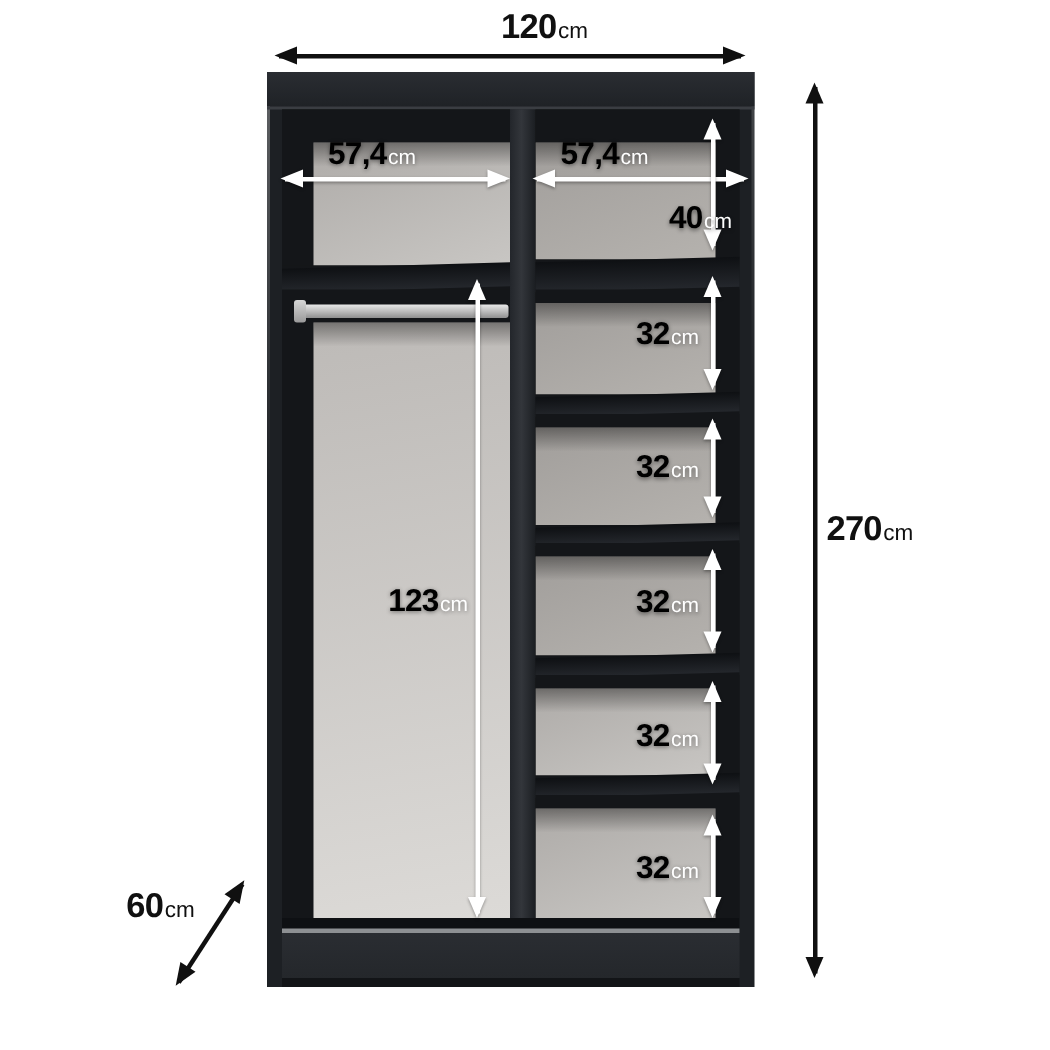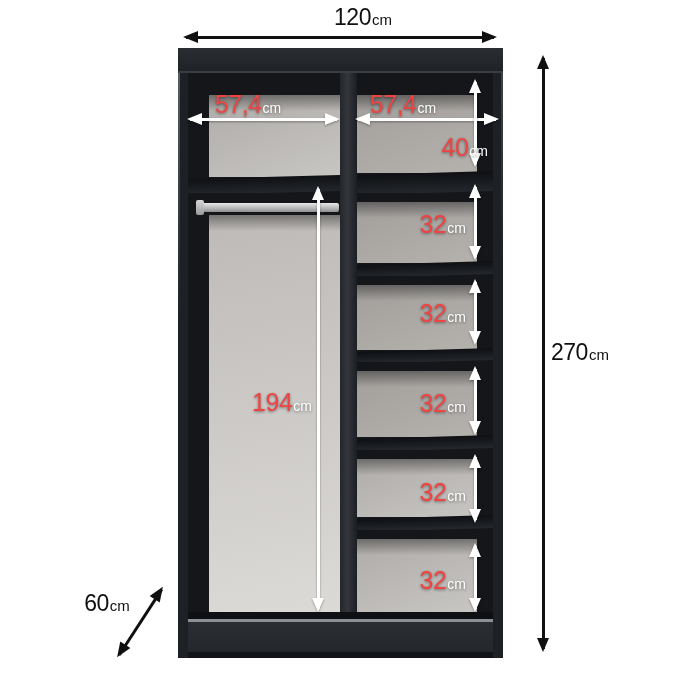--- a/index.html
+++ b/index.html
@@ -61,23 +61,23 @@
     border-top:6px solid transparent;border-bottom:6px solid transparent;border-right:15px solid;}
   .arrow-h::after{content:"";position:absolute;right:0;top:50%;transform:translateY(-50%);
     border-top:6px solid transparent;border-bottom:6px solid transparent;border-left:15px solid;}
   .arrow-v .line{position:absolute;top:3px;bottom:3px;left:50%;width:3px;margin-left:-1.5px;background:currentColor;}
   .arrow-v::before{content:"";position:absolute;top:0;left:50%;transform:translateX(-50%);
     border-left:6px solid transparent;border-right:6px solid transparent;border-bottom:14px solid;}
   .arrow-v::after{content:"";position:absolute;bottom:0;left:50%;transform:translateX(-50%);
     border-left:6px solid transparent;border-right:6px solid transparent;border-top:14px solid;}
   
   .dim-label{position:absolute;white-space:nowrap;line-height:1;}
-  .dim-label .num{font-weight:normal;font-size:23px;letter-spacing:-.5px;color:#101010;margin-top:12px;}
+  .dim-label .num{font-weight:bold;font-size:23px;letter-spacing:-.5px;color:#101010;margin-top:12px;}
   .dim-label .unit{font-weight:normal;font-size:15px;color:#101010;margin-left:1px;}
-  .dim-label.light .num{font-size:25px;color:#ef4444;text-shadow:0 1px 3px rgba(0,0,0,.45);}
+  .dim-label.light .num{font-size:21px;color:#000000;text-shadow:0 1px 3px rgba(0,0,0,.45);}
   .dim-label.light .unit{font-size:14px;color:#fff;text-shadow:0 1px 3px rgba(0,0,0,.45);}
   .cx{transform:translateX(-50%);}
   .rx{transform:translateX(-100%);}
 </style>
 </head>
 <body>
 
 <div class="stage">
 
   <div class="body"></div>
@@ -159,21 +159,21 @@
     <span class="num">57,4</span><span class="unit">cm</span>
   </div>
   <div class="dim-label light cx" style="left:403px;top:92px;">
     <span class="num">57,4</span><span class="unit">cm</span>
   </div>
 
   <div class="arrow light arrow-v" style="left:312px;top:186px;width:12px;height:426px;">
       <div class="line"></div>
     </div>
   <div class="dim-label light rx" style="left:312px;top:390px;">
-    <span class="num">194</span><span class="unit">cm</span>
+    <span class="num">123</span><span class="unit">cm</span>
   </div>
 
   <div class="arrow light arrow-v" style="left:469px;top:79px;width:12px;height:88px;">
       <div class="line"></div>
     </div>
   <div class="dim-label light rx" style="left:488px;top:135px;">
     <span class="num">40</span><span class="unit">cm</span>
   </div>
 
   <div class="arrow light arrow-v" style="left:469px;top:184px;width:12px;height:76px;">

